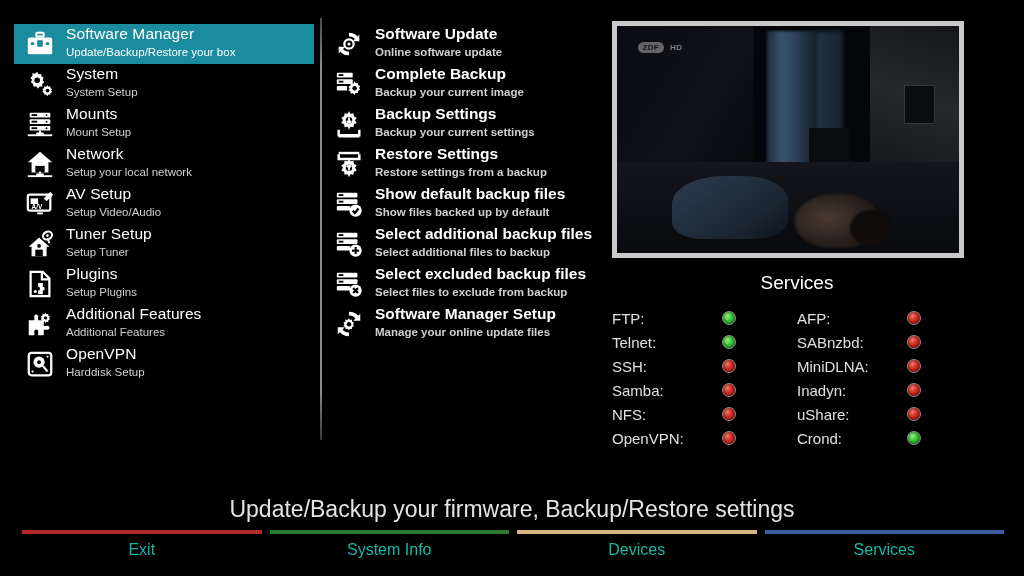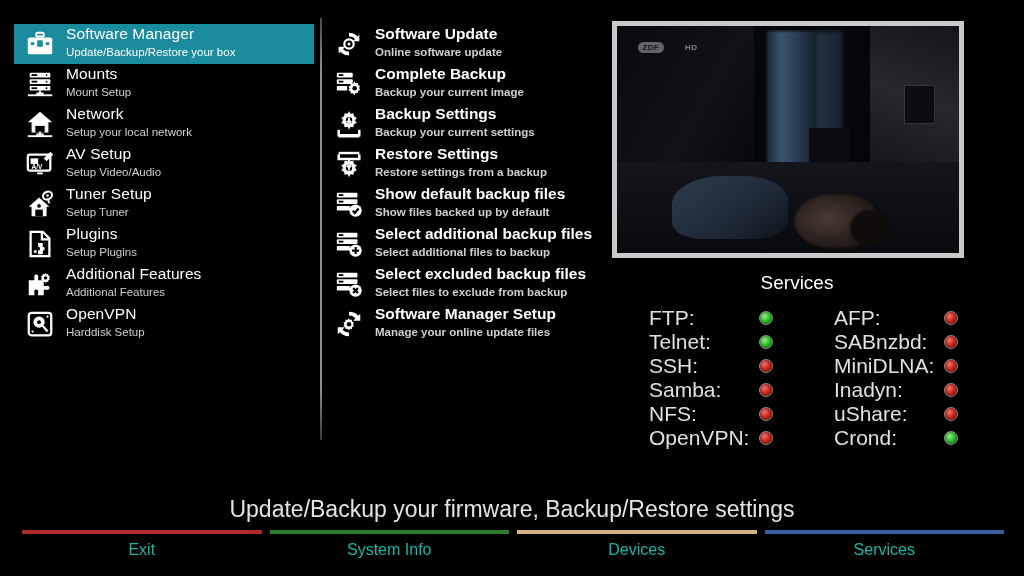--- a/index.html
+++ b/index.html
@@ -79,38 +79,38 @@
   .v-pillow { position:absolute; left:16%; bottom:6%; width:34%; height:28%;
     background:linear-gradient(145deg,#2d3d4e 0%, #1a2531 70%, #0d141b 100%);
     border-radius:44% 38% 30% 26%; filter:blur(.6px); }
   .v-face { position:absolute; left:52%; bottom:2%; width:24%; height:24%;
     background:radial-gradient(ellipse at 40% 45%, #4a3a32 0%, #2a211d 55%, #14100e 100%);
     border-radius:48% 42% 40% 46%; filter:blur(.8px); }
   .v-hair { position:absolute; left:68%; bottom:3%; width:12%; height:16%;
     background:#0f0c0b; border-radius:50%; filter:blur(1px); }
   .v-logo {
     position:absolute; left:6%; top:7%;
-    display:flex; align-items:center; gap:21px;
+    display:flex; align-items:center; gap:6px;
     opacity:.62;
   }
   .v-logo-badge {
     display:inline-block; padding:1px 5px;
     background:#9a9a9a; color:#1a1a1a;
     font-size:8px; font-weight:bold; border-radius:7px;
     letter-spacing:.3px;
   }
   .v-logo-hd { font-size:8px; font-weight:bold; color:#c8c8c8; letter-spacing:.4px; }
 
   
   .services { position:absolute; left:612px; top:272px; width:370px; }
   .svc-title { text-align:center; font-size:19px; color:#ffffff; margin-bottom:12px; }
   .svc-cols { display:flex; }
   .svc-col { width:185px; }
   .svc-row { display:flex; align-items:center; height:24px; }
-  .svc-label { font-size:21px; color:#e0e0e0; width:110px; white-space:nowrap;margin-left:37px; }
+  .svc-label { font-size:15px; color:#e0e0e0; width:110px; white-space:nowrap; }
   .led {
     width:14px; height:14px; border-radius:50%;
     border:1px solid #8e8e8e;
     box-shadow:inset 0 0 3px rgba(0,0,0,.6);
   }
   .led.on  { background:radial-gradient(circle at 36% 32%, #9cf28a 0%, #34c832 45%, #0f7a10 100%); }
   .led.off { background:radial-gradient(circle at 36% 32%, #f07a6e 0%, #d12a20 45%, #7a0c06 100%); }
 
   
   .status-line {
@@ -134,20 +134,31 @@
         <span class="side-ico">
           <svg width="30" height="30" viewBox="0 0 32 32" fill="#ffffff">
             <rect x="12" y="4" width="8" height="4" rx="1" fill="none" stroke="#fff" stroke-width="2"></rect>
             <rect x="3" y="9" width="26" height="18" rx="2"></rect>
             <rect x="6" y="14" width="4" height="3" rx="1" fill="#1b8c9e"></rect>
             <rect x="22" y="14" width="4" height="3" rx="1" fill="#1b8c9e"></rect>
             <rect x="13" y="12" width="6" height="7" rx="1" fill="#1b8c9e"></rect>
           </svg>
         </span>
         <span class="side-txt"><span class="side-title">Software Manager</span><br><span class="side-sub">Update/Backup/Restore your box</span></span>
+      </div>
+      <div class="side-item">
+        <span class="side-ico">
+          <svg width="30" height="30" viewBox="0 0 32 32" fill="#ffffff">
+            <path d="M13 3l1.3 2.6 2.9-.4.4 2.9L20 9.3 18.7 12l1.9 2.2-2.4 1.7.4 2.9-2.9-.4L14 21l-2-2.6-2.9.4-.4-2.9L6.3 14 7.6 11.4 5.7 9.2l2.4-1.7-.4-2.9 2.9.4z"></path>
+            <circle cx="13" cy="12" r="3" fill="#000"></circle>
+            <path d="M24 17l.9 1.8 2-.3.3 2 1.8.9-1.2 1.6 1.2 1.6-1.8.9-.3 2-2-.3L24 29l-1.4-1.8-2 .3-.3-2-1.8-.9 1.2-1.6-1.2-1.6 1.8-.9.3-2 2 .3z"></path>
+            <circle cx="24" cy="23" r="2" fill="#000"></circle>
+          </svg>
+        </span>
+        <span class="side-txt"><span class="side-title">System</span><br><span class="side-sub">System Setup</span></span>
       </div>
       <div class="side-item">
         <span class="side-ico">
           <svg width="30" height="30" viewBox="0 0 32 32" fill="#ffffff">
             <rect x="5" y="4" width="22" height="5" rx="1"></rect>
             <rect x="5" y="11" width="22" height="5" rx="1"></rect>
             <rect x="5" y="18" width="22" height="5" rx="1"></rect>
             <circle cx="23" cy="6.5" r="1" fill="#000"></circle>
             <circle cx="23" cy="13.5" r="1" fill="#000"></circle>
             <circle cx="23" cy="20.5" r="1" fill="#000"></circle>

